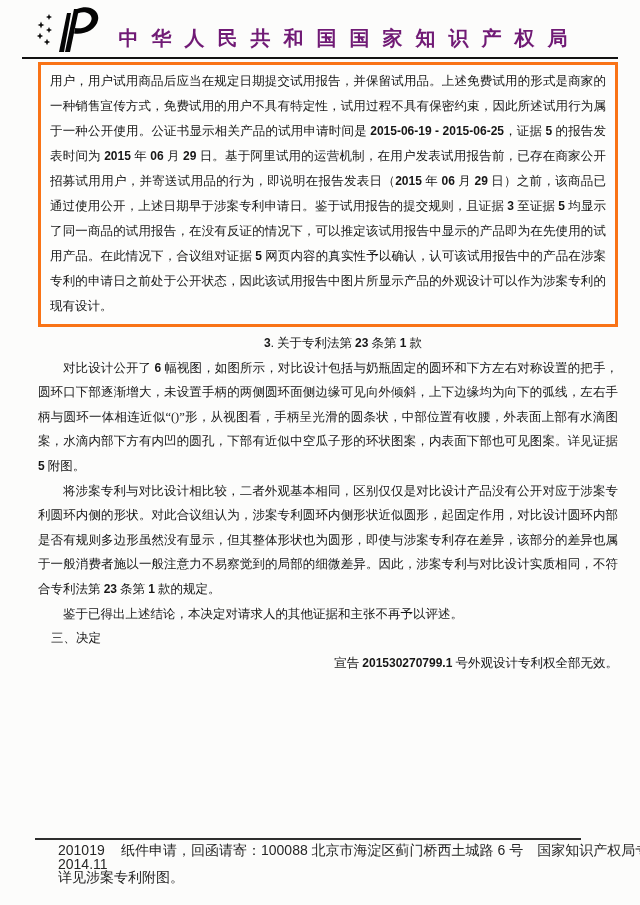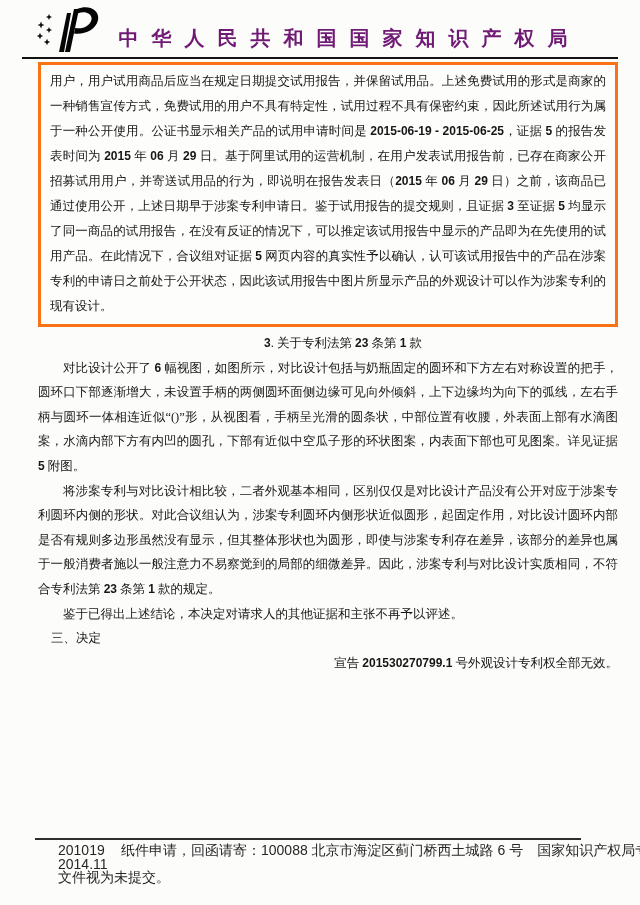--- a/index.html
+++ b/index.html
@@ -86,16 +86,16 @@
 
   <div class="footer-rule"></div>
   <div class="footer">
     <div class="frow">
       <span class="fcode">201019</span>
       <span class="ftext">纸件申请，回函请寄：100088 北京市海淀区蓟门桥西土城路 6 号　国家知识产权局专利复审委员会收</span>
     </div>
     <div class="frow">
       <span class="fcode">2014.11</span>
     </div>
-    <div>文件视为未提交。</div>
+    <div>详见涉案专利附图。</div>
   </div>
 
 </div>
 
 </body></html>

